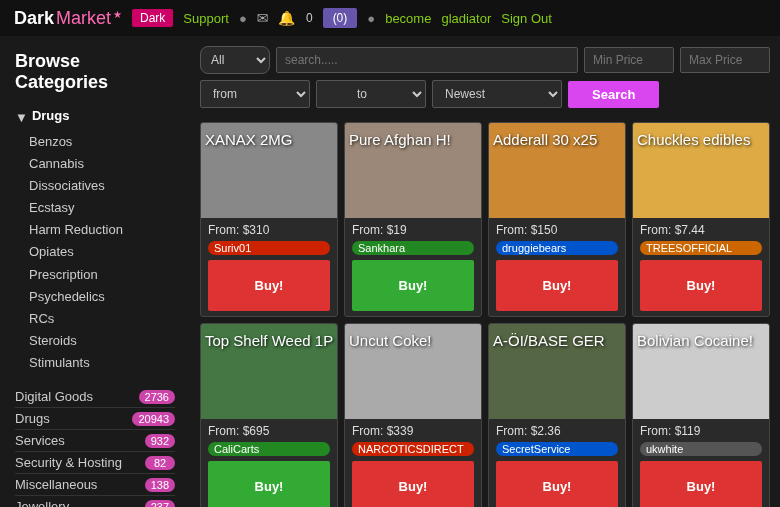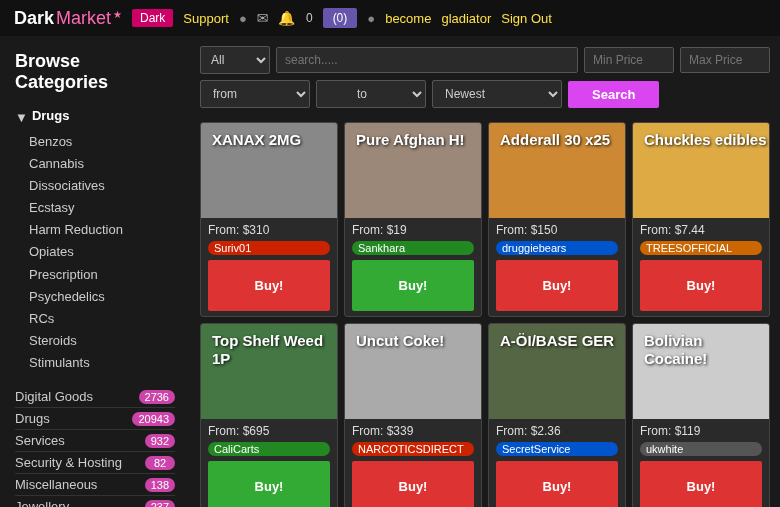--- a/index.html
+++ b/index.html
@@ -17,21 +17,21 @@
     .logo { display: flex; align-items: center; gap: 2px; }
     .nav-dark-btn {
       background: #cc0066;
       color: #fff;
       border: none;
       padding: 2px 8px;
       font-size: 12px;
       cursor: pointer;
       border-radius: 2px;
     }
-    .nav-link { color: #fde047; text-decoration: none; font-size: 13px; cursor: pointer; }
+    .nav-link { color: #84cc16; text-decoration: none; font-size: 13px; cursor: pointer; }
     .nav-icon { color: #aaa; font-size: 14px; cursor: pointer; }
     .cart-btn {
       background: #6655aa;
       color: #fff;
       border: none;
       padding: 3px 10px;
       font-size: 12px;
       cursor: pointer;
       border-radius: 2px;
     }
@@ -115,21 +115,21 @@
       gap: 6px;
       margin-bottom: 6px;
       align-items: center;
     }
     .search-select {
       background: #2a2a2a;
       border: 1px solid #555;
       color: #ccc;
       padding: 5px 6px;
       font-size: 12px;
-      border-radius: 2px;
+      border-radius: 8px;
       width: 70px;
     }
     .search-input {
       background: #2a2a2a;
       border: 1px solid #555;
       color: #ccc;
       padding: 5px 8px;
       font-size: 12px;
       flex: 1;
       border-radius: 2px;
@@ -190,24 +190,24 @@
     .product-image-area {
       width: 100%;
       height: 95px;
       position: relative;
       overflow: hidden;
       background: #333;
     }
     .product-overlay-text {
       position: absolute;
       top: 8px;
-      left: 11px;
+      left: 4px;
       color: #fff;
       font-size: 15px;
-      font-weight: bold;
+      font-weight: normal;
       text-shadow: 1px 1px 3px rgba(0,0,0,0.9);
       line-height: 1.2;
     }
     .product-info {
       padding: 5px 7px;
       flex: 1;
       display: flex;
       flex-direction: column;
     }
     .product-price {

